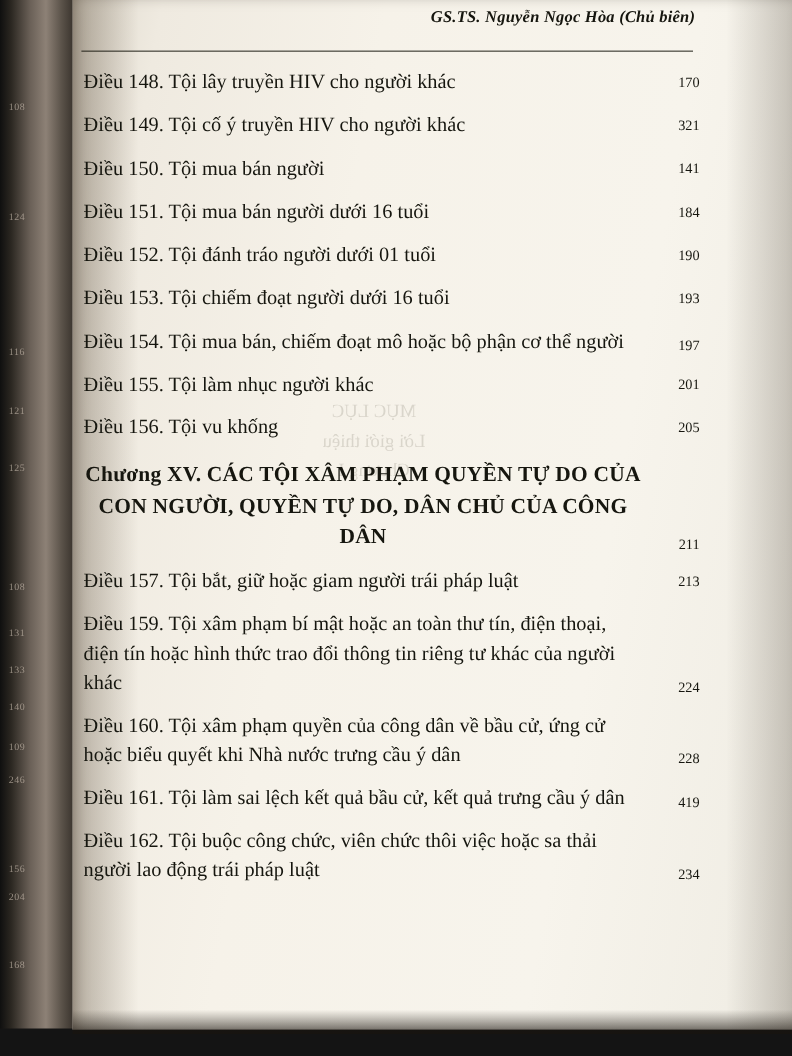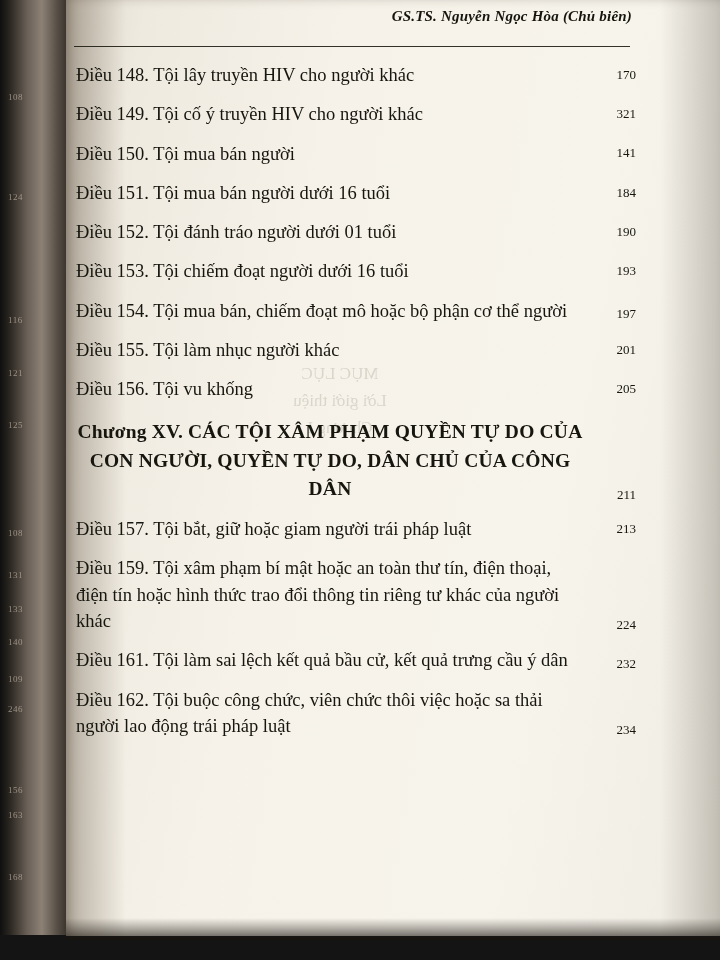--- a/index.html
+++ b/index.html
@@ -212,21 +212,21 @@
   <div class="spine-edge" style="top:315px">116</div>
   <div class="spine-edge" style="top:368px">121</div>
   <div class="spine-edge" style="top:420px">125</div>
   <div class="spine-edge" style="top:528px">108</div>
   <div class="spine-edge" style="top:570px">131</div>
   <div class="spine-edge" style="top:604px">133</div>
   <div class="spine-edge" style="top:637px">140</div>
   <div class="spine-edge" style="top:674px">109</div>
   <div class="spine-edge" style="top:704px">246</div>
   <div class="spine-edge" style="top:785px">156</div>
-  <div class="spine-edge" style="top:810px">163</div>
+  <div class="spine-edge" style="top:810px">204</div>
   <div class="spine-edge" style="top:872px">168</div>
 
   <div class="content">
     <div class="running-head">GS.TS. Nguyễn Ngọc Hòa (Chủ biên)</div>
     <div class="rule"></div>
 
     <div class="toc">
 
       <div class="toc-row">
         <div class="toc-label">Điều 148. Tội lây truyền HIV cho người khác</div>
@@ -282,24 +282,28 @@
         <div class="toc-label">Điều 157. Tội bắt, giữ hoặc giam người trái pháp luật</div>
         <div class="toc-page">213</div>
       </div>
 
 
       <div class="toc-row multiline">
         <div class="toc-label">Điều 159. Tội xâm phạm bí mật hoặc an toàn thư tín, điện thoại, điện tín hoặc hình thức trao đổi thông tin riêng tư khác của người khác</div>
         <div class="toc-page">224</div>
       </div>
 
+      <div class="toc-row multiline">
+        <div class="toc-label">Điều 160. Tội xâm phạm quyền của công dân về bầu cử, ứng cử hoặc biểu quyết khi Nhà nước trưng cầu ý dân</div>
+        <div class="toc-page">228</div>
+      </div>
 
       <div class="toc-row multiline">
         <div class="toc-label">Điều 161. Tội làm sai lệch kết quả bầu cử, kết quả trưng cầu ý dân</div>
-        <div class="toc-page">232</div>
+        <div class="toc-page">419</div>
       </div>
 
       <div class="toc-row multiline">
         <div class="toc-label">Điều 162. Tội buộc công chức, viên chức thôi việc hoặc sa thải người lao động trái pháp luật</div>
         <div class="toc-page">234</div>
       </div>
 
     </div>
   </div>
 </div>

